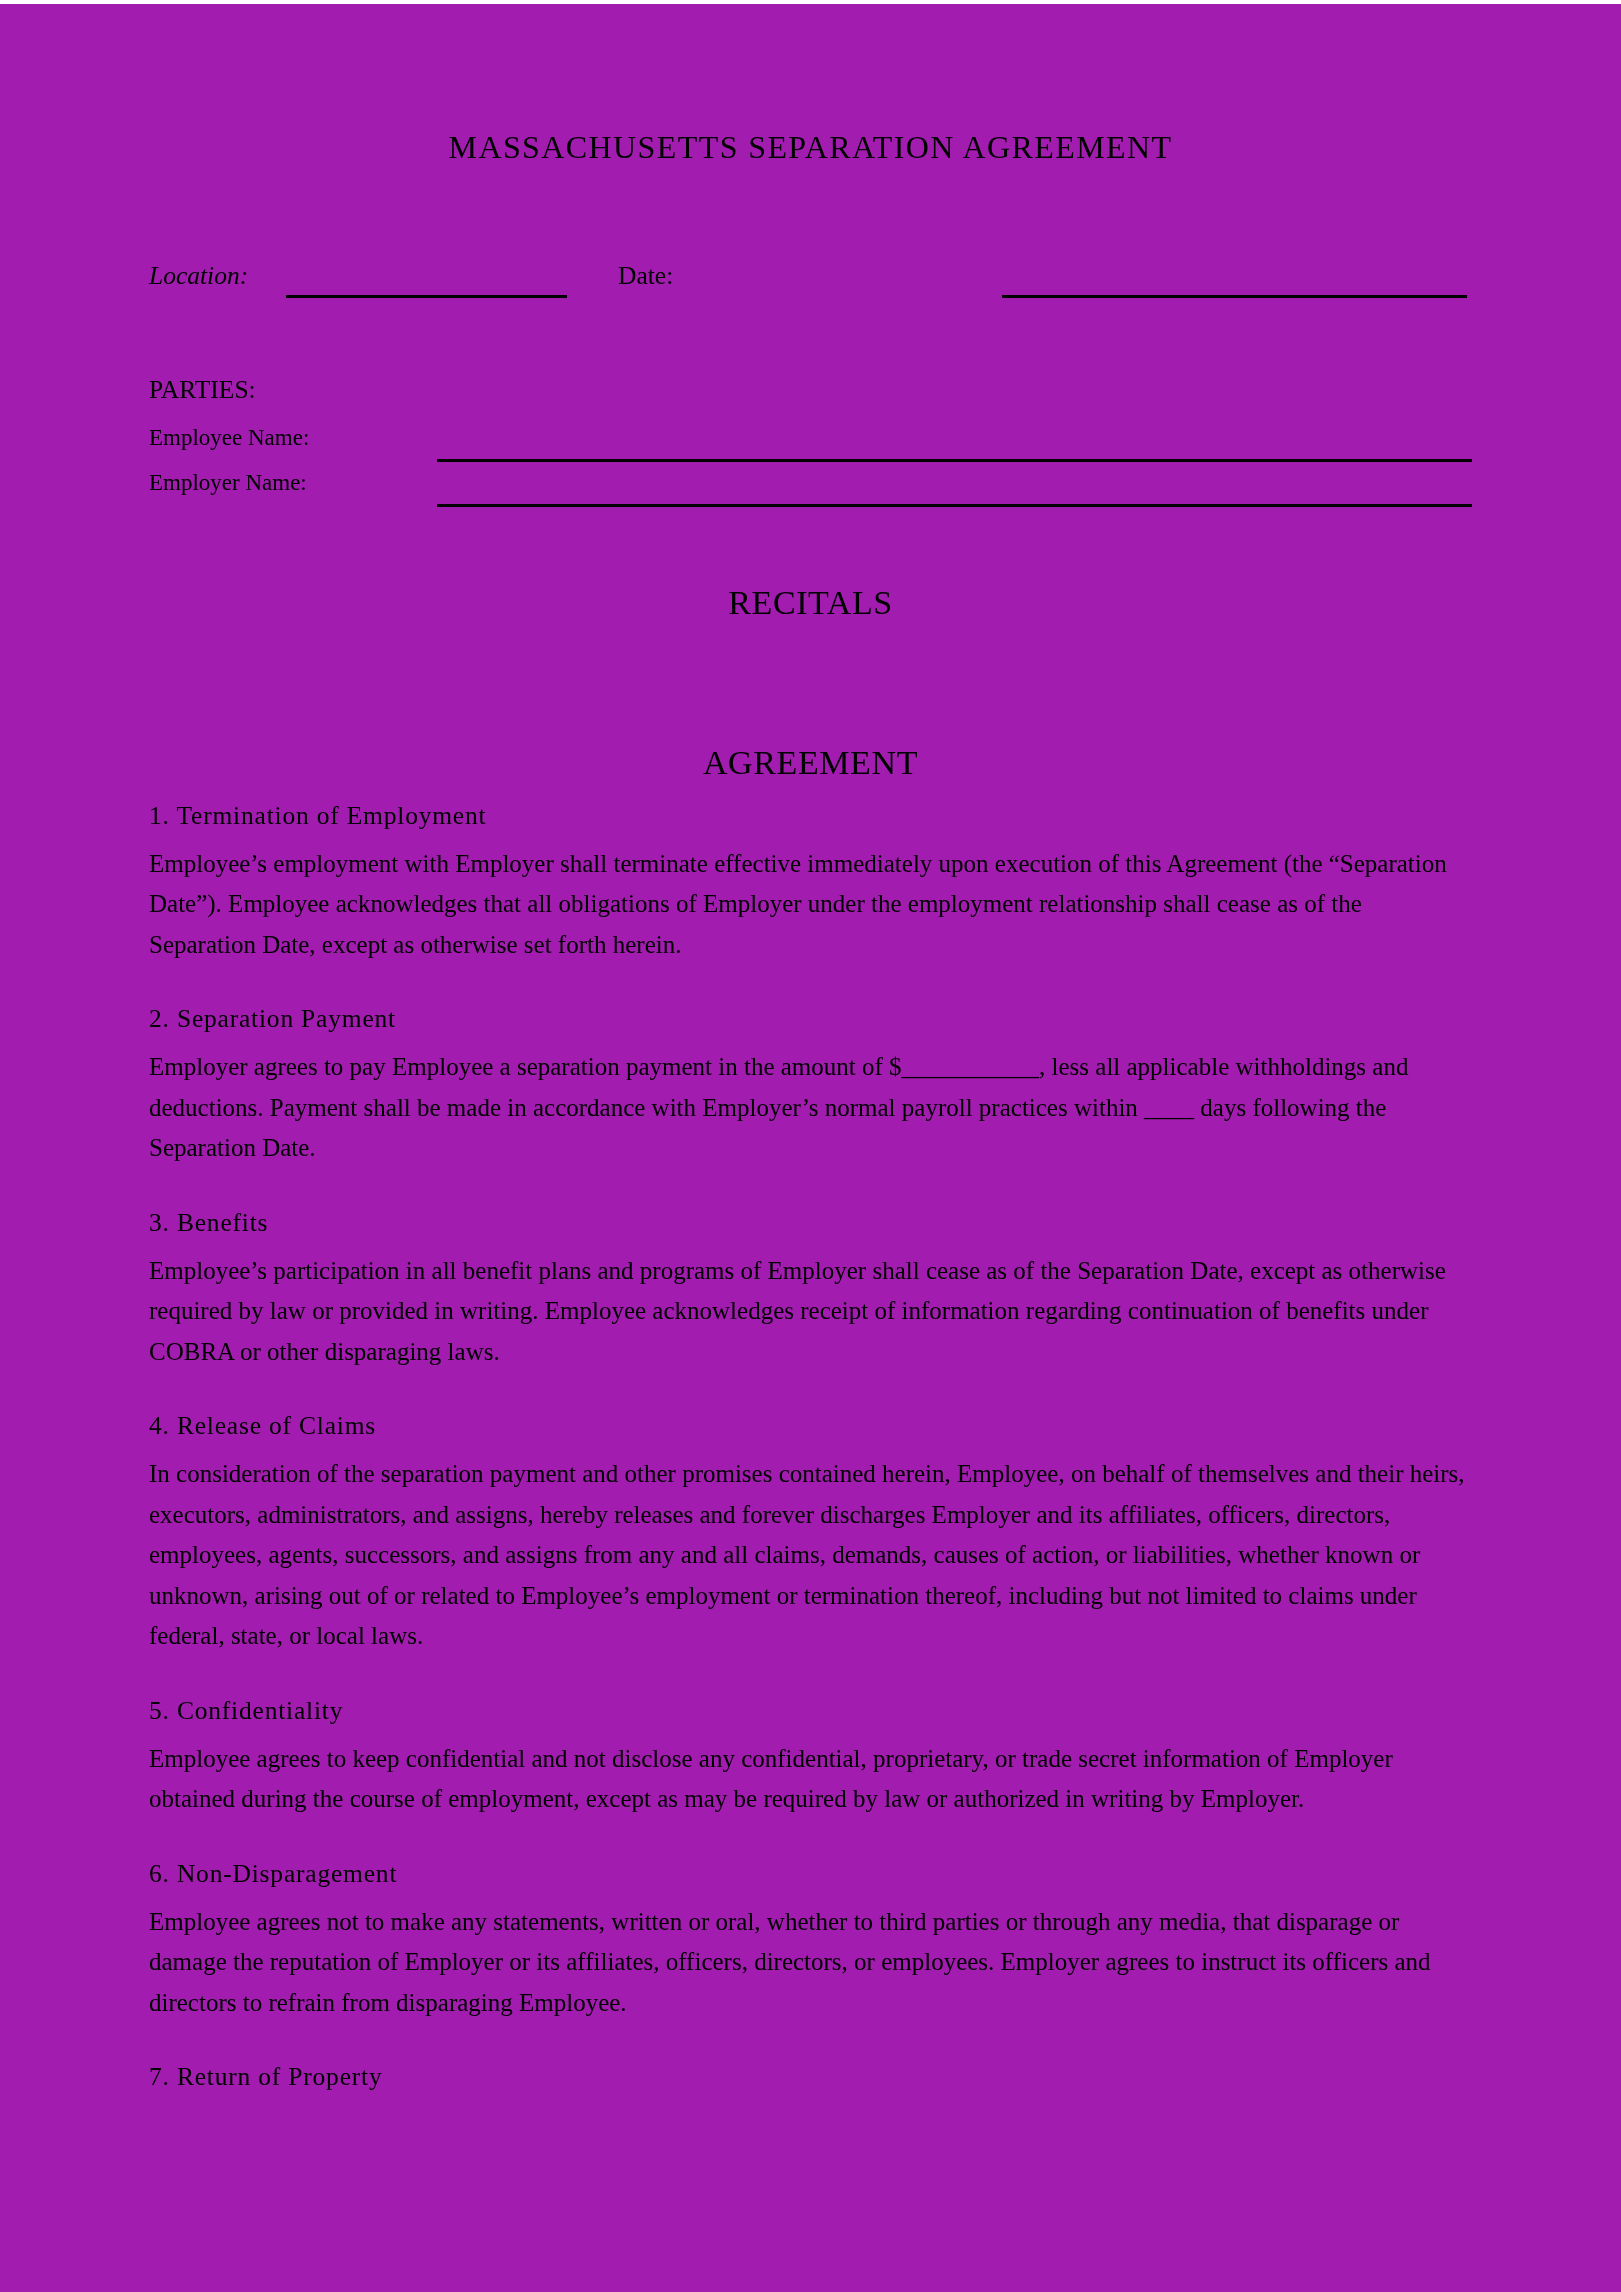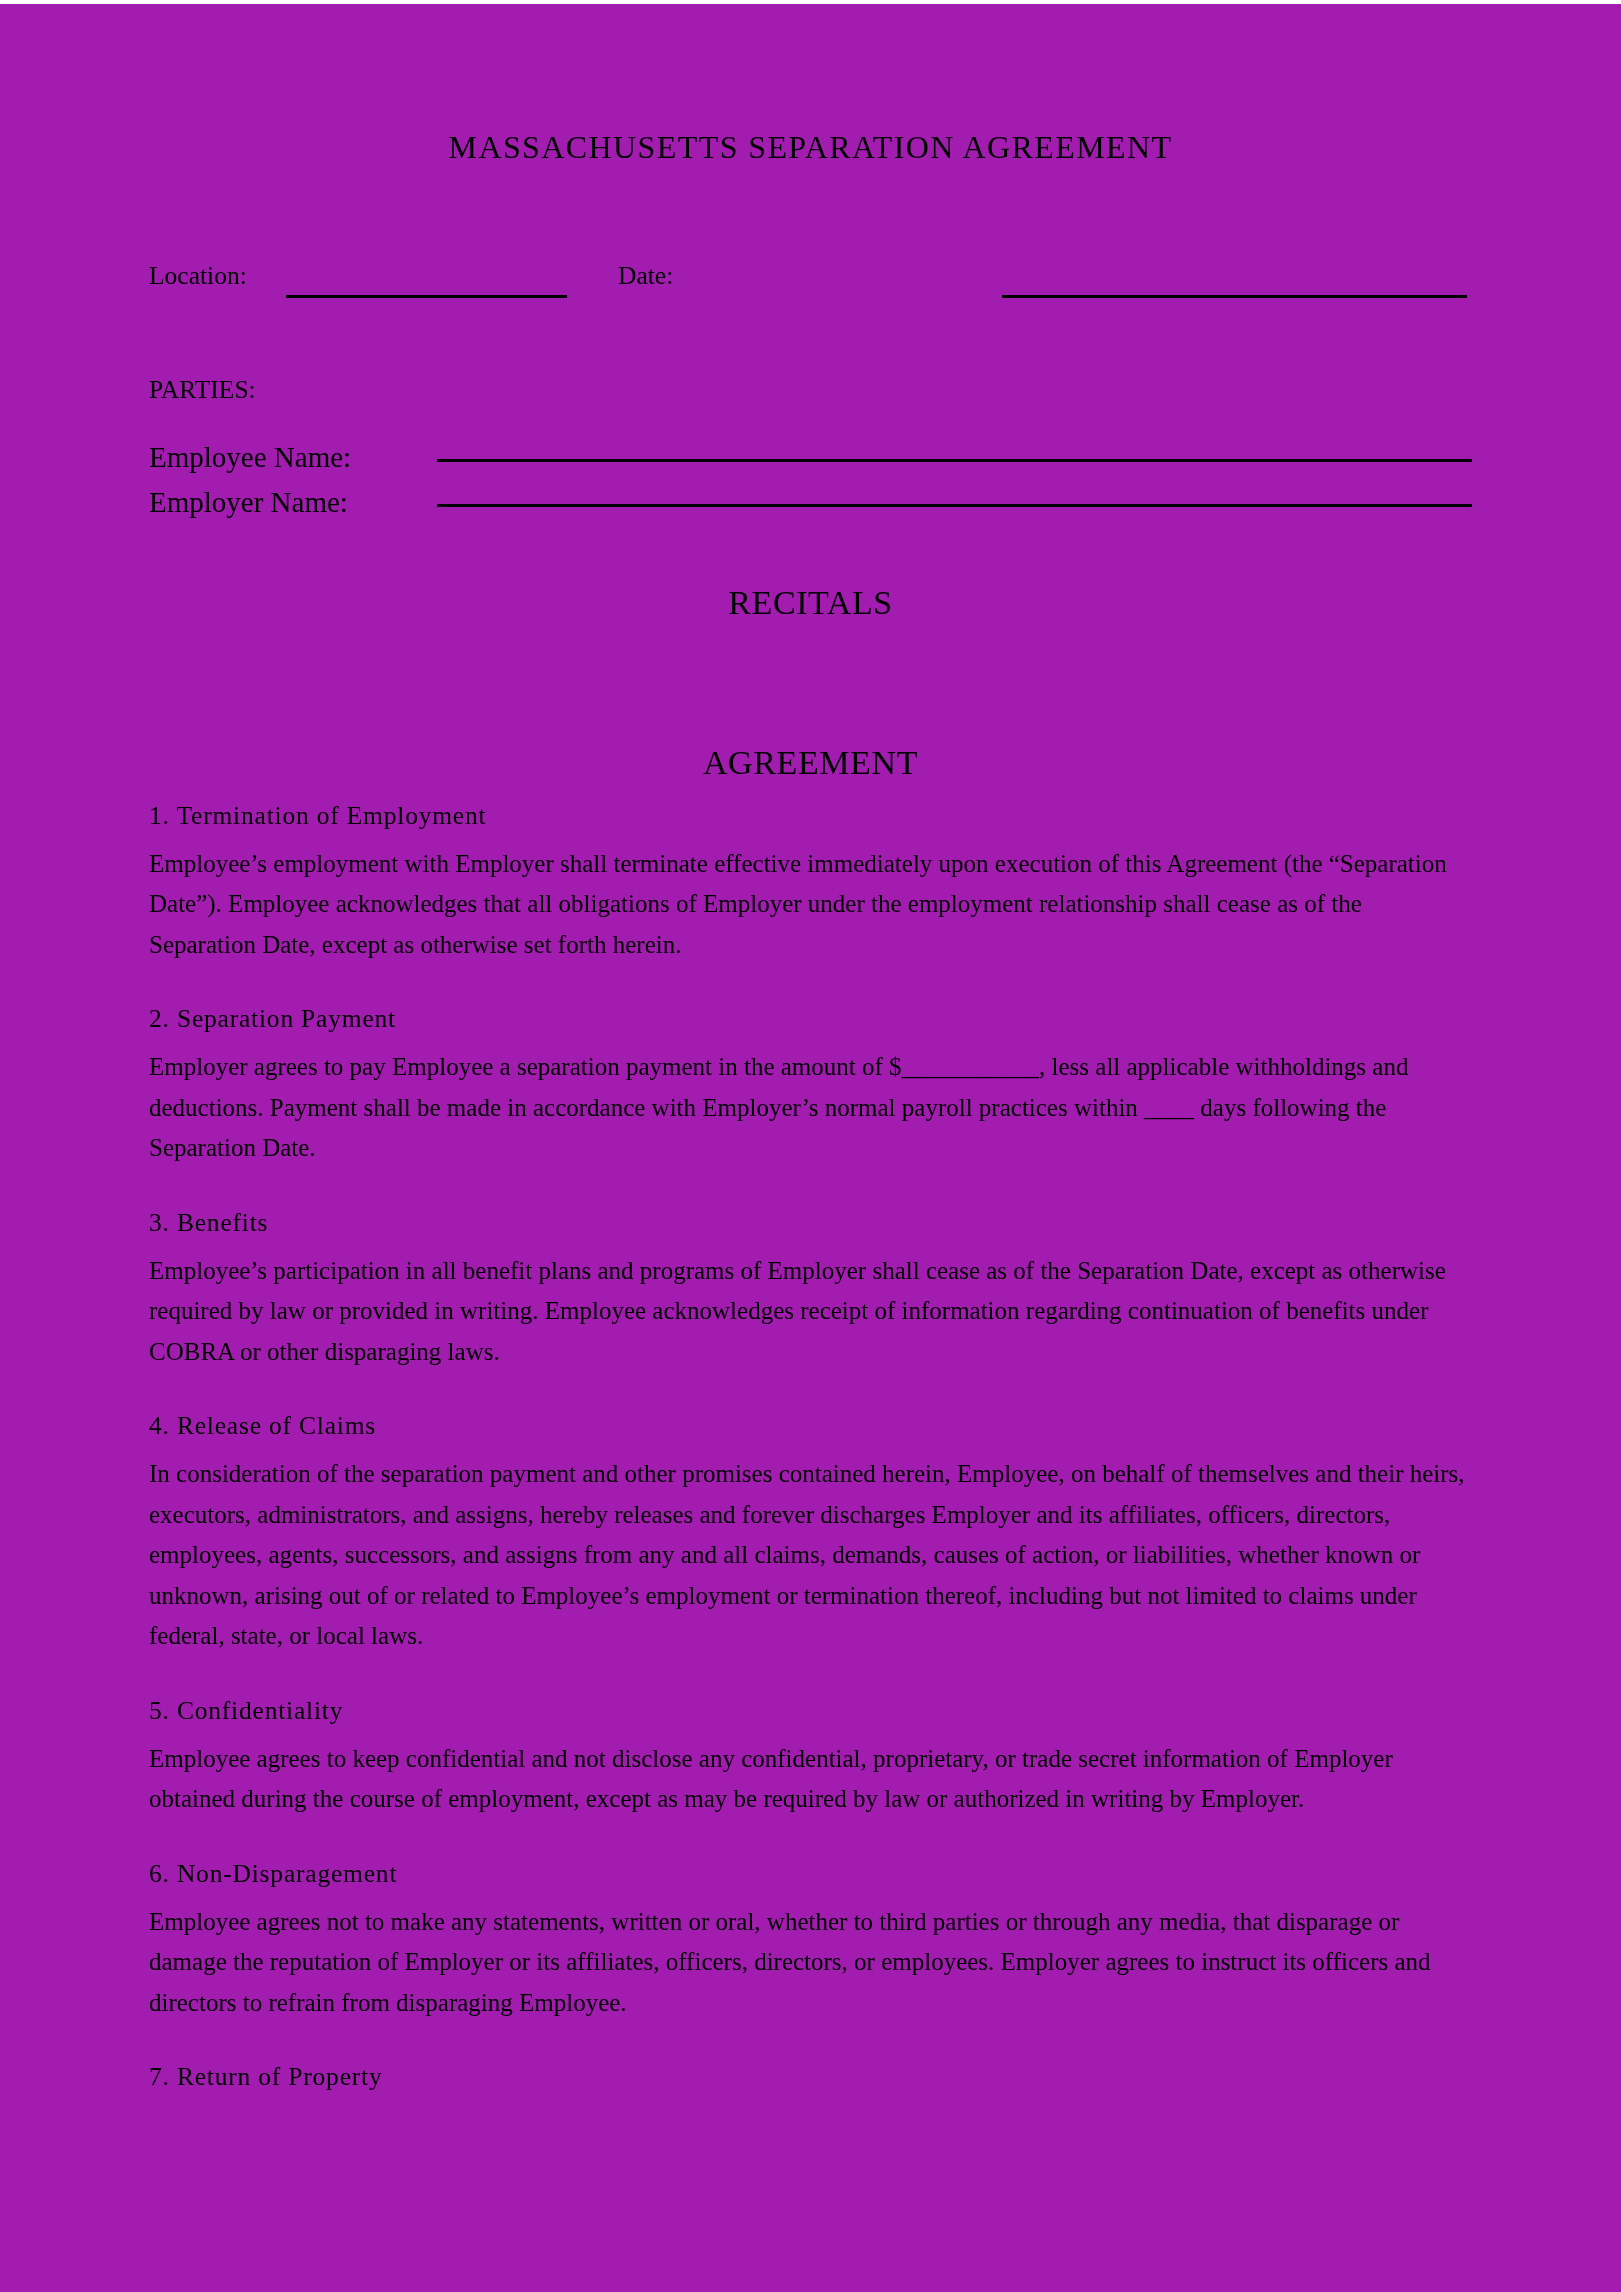--- a/index.html
+++ b/index.html
@@ -49,41 +49,41 @@
     position: absolute;
     font-size: 25.5px;
     line-height: 1.25;
     top: 0;
   }
   .field-rule {
     position: absolute;
     height: 0;
     border-bottom: 3.9px solid #000;
   }
-  .lbl-location { left: 0px; }
+  .lbl-location { left: 0px; font-style: italic; }
   .rule-location { left: 137px; width: 281px; top: 35px; }
   .lbl-date { left: 469px; }
   .rule-date { left: 853px; width: 465px; top: 35px; }
 
   
   .parties { margin-top: 59px; position: relative; font-family: Liberation Serif, serif; }
   .parties-heading {
     font-size: 25.5px;
     line-height: 1.25;
     margin: 0 0 17.6px 0;
   }
   .party-row {
     position: relative;
     height: 45px;
   }
   .party-label {
     position: absolute;
     left: 0;
-    top: 15px;
-    font-size: 29px;
+    top: 0;
+    font-size: 23px;
     line-height: 1.25;
   }
   .party-rule {
     position: absolute;
     left: 288px;
     right: 0;
     top: 35px;
     height: 0;
     border-bottom: 3.9px solid #000;
   }

